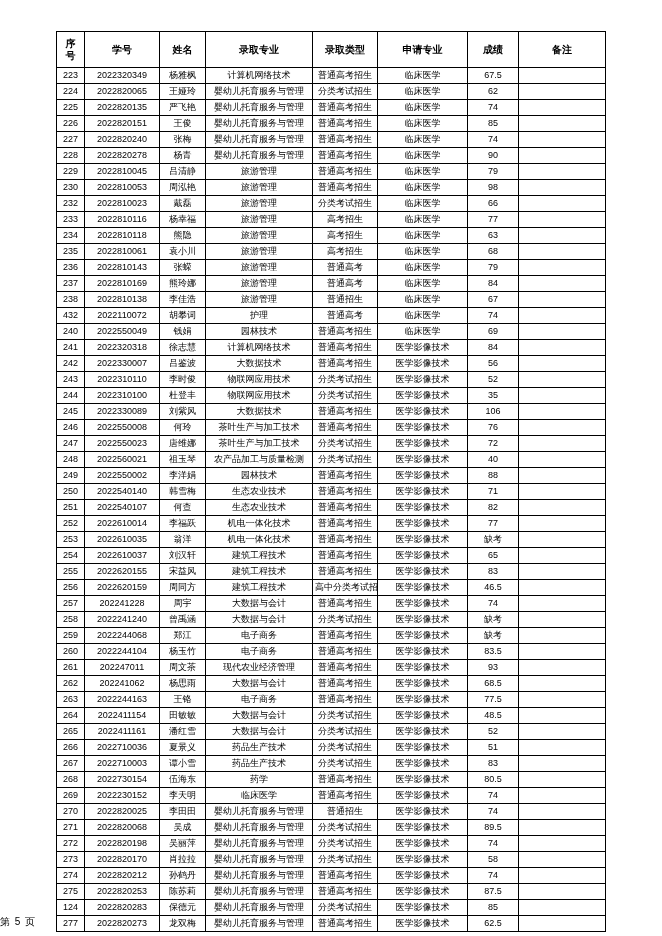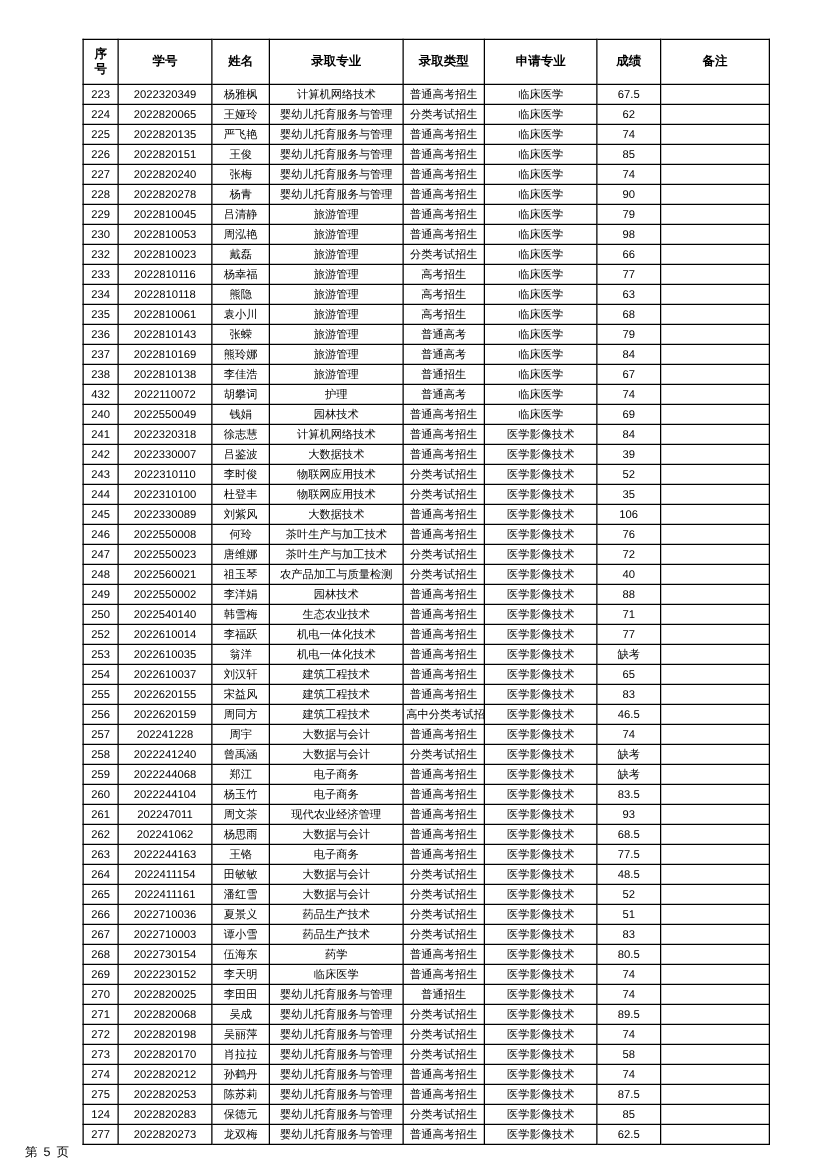--- a/index.html
+++ b/index.html
@@ -9,21 +9,20 @@
     height: 936px;
     background: #ffffff;
     color: #000000;
     font-family: "Liberation Sans", "DejaVu Sans", sans-serif;
     position: relative;
     overflow: hidden;
   }
   .sheet {
     position: absolute;
     inset: 0;
-    margin-left: 20px;
   }
   table.roster {
     border-collapse: collapse;
     table-layout: fixed;
     width: 549px;
     margin: 31px auto 0 auto;
   }
   .roster col.c0 { width: 28px; }
   .roster col.c1 { width: 75px; }
   .roster col.c2 { width: 46px; }
@@ -274,21 +273,21 @@
           <td>84</td>
           <td></td>
         </tr>
         <tr>
           <td>242</td>
           <td>2022330007</td>
           <td>吕鉴波</td>
           <td>大数据技术</td>
           <td>普通高考招生</td>
           <td>医学影像技术</td>
-          <td>39</td>
+          <td>56</td>
           <td></td>
         </tr>
         <tr>
           <td>243</td>
           <td>2022310110</td>
           <td>李时俊</td>
           <td>物联网应用技术</td>
           <td>分类考试招生</td>
           <td>医学影像技术</td>
           <td>52</td>
@@ -355,20 +354,30 @@
           <td></td>
         </tr>
         <tr>
           <td>250</td>
           <td>2022540140</td>
           <td>韩雪梅</td>
           <td>生态农业技术</td>
           <td>普通高考招生</td>
           <td>医学影像技术</td>
           <td>71</td>
+          <td></td>
+        </tr>
+        <tr>
+          <td>251</td>
+          <td>2022540107</td>
+          <td>何查</td>
+          <td>生态农业技术</td>
+          <td>普通高考招生</td>
+          <td>医学影像技术</td>
+          <td>82</td>
           <td></td>
         </tr>
         <tr>
           <td>252</td>
           <td>2022610014</td>
           <td>李福跃</td>
           <td>机电一体化技术</td>
           <td>普通高考招生</td>
           <td>医学影像技术</td>
           <td>77</td>

